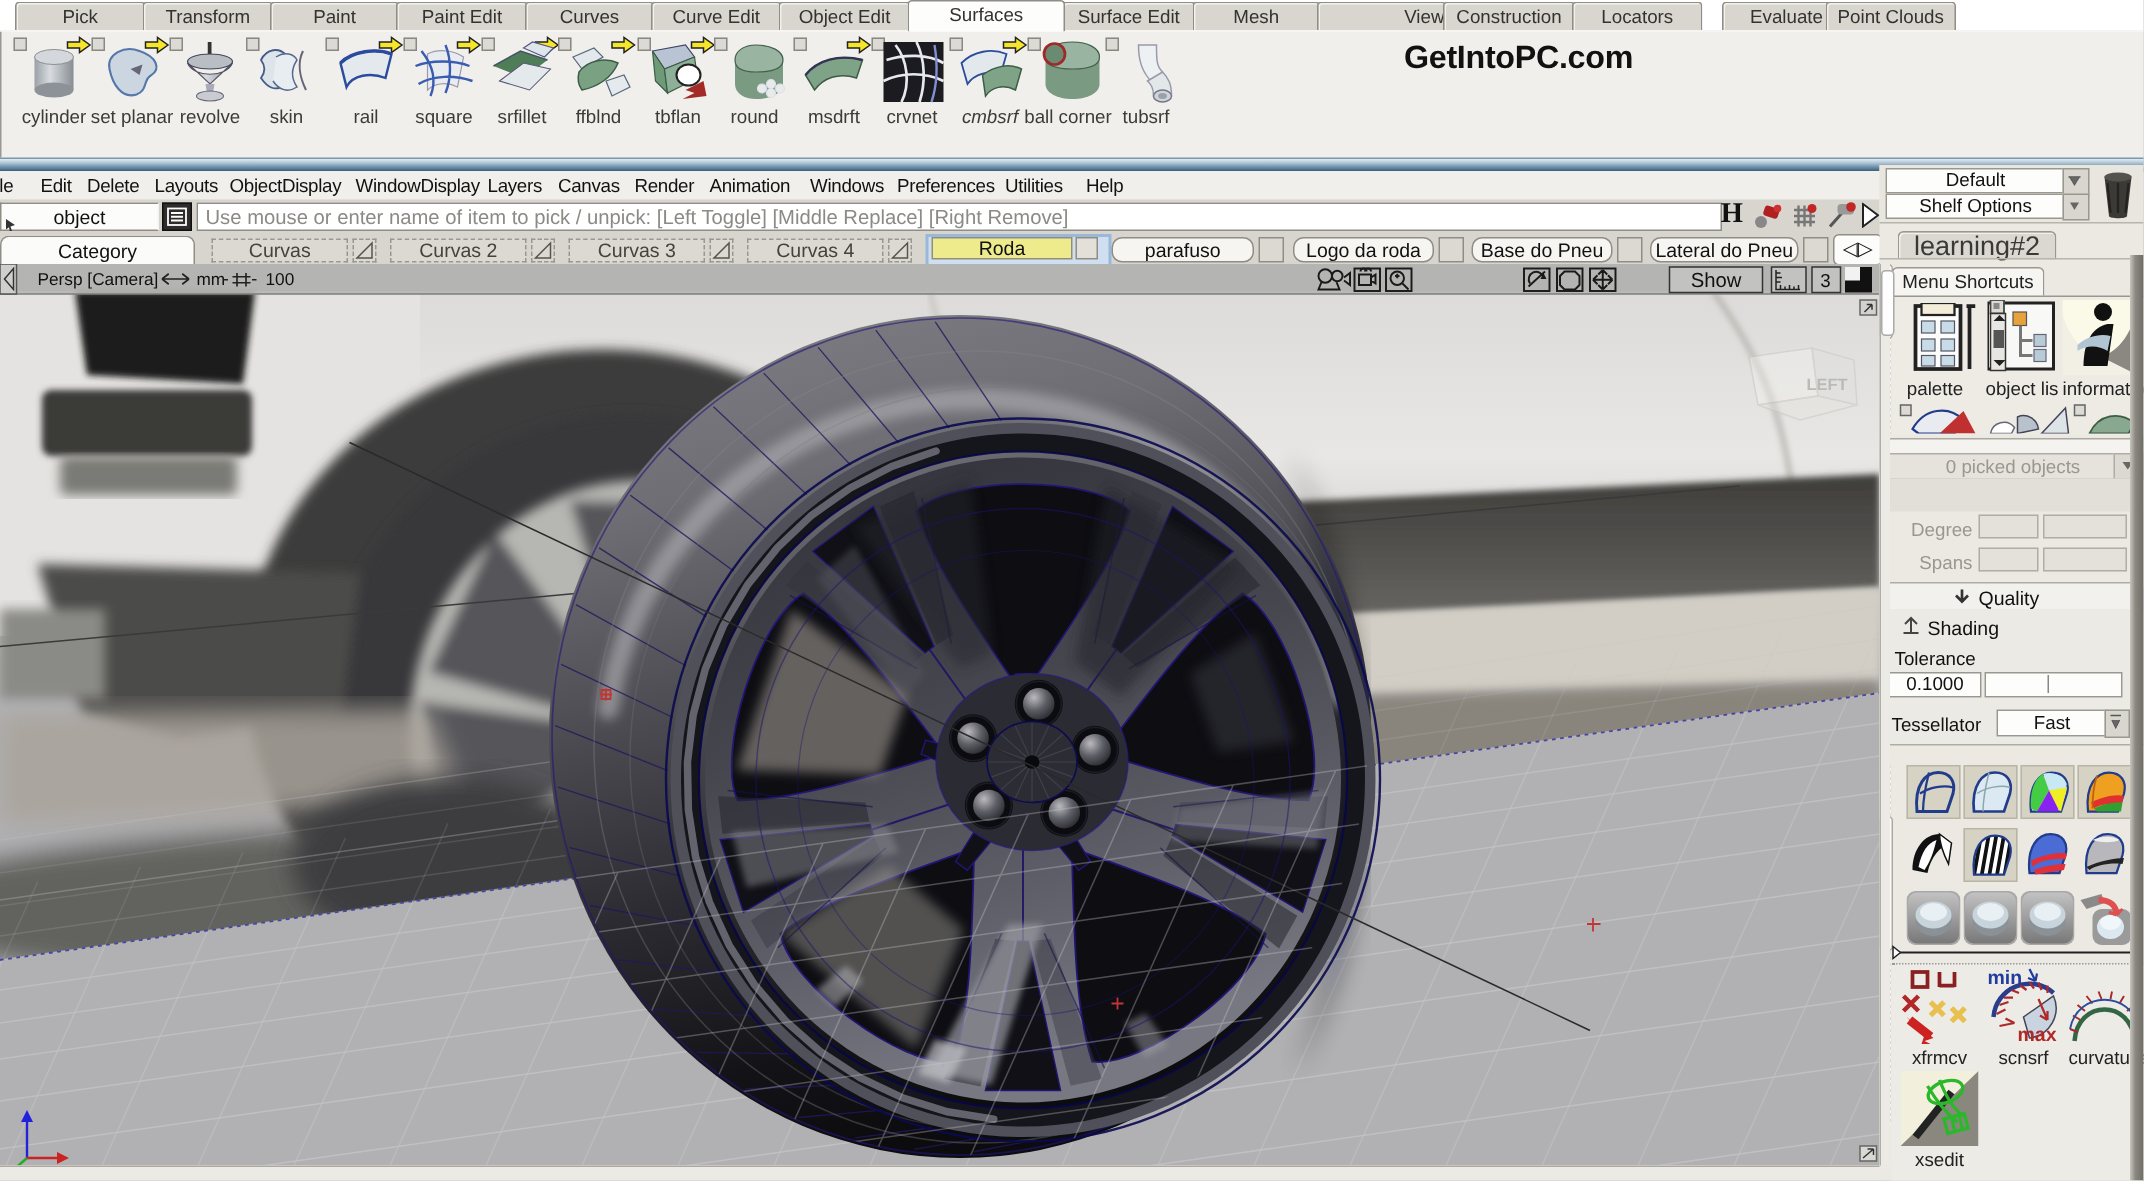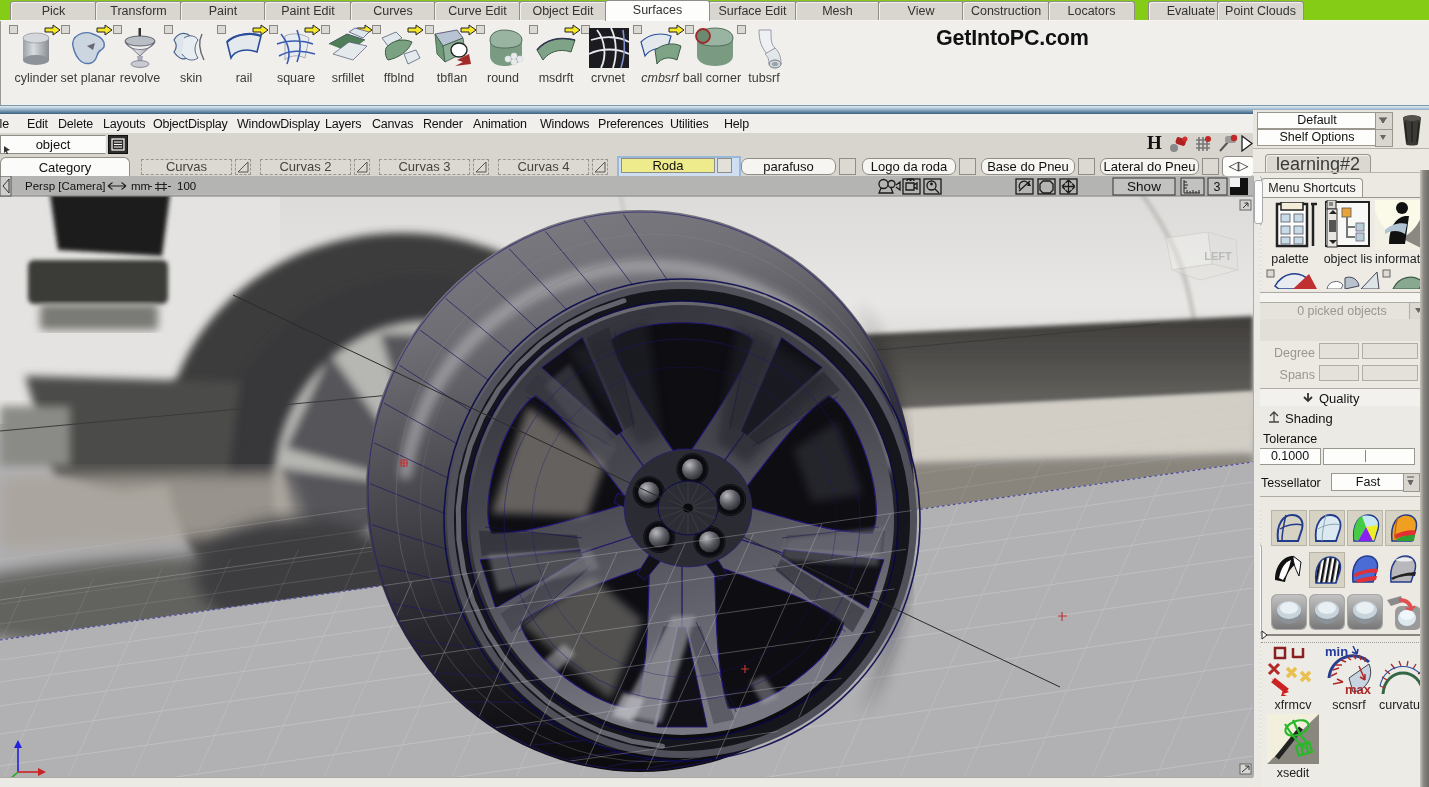--- a/index.html
+++ b/index.html
@@ -1,20 +1,20 @@
 <!DOCTYPE html>
 <html><head>
 <meta charset="utf-8">
 <style>
   html,body{margin:0;padding:0;}
   body{width:1429px;height:787px;overflow:hidden;font-family:"Liberation Sans",sans-serif;background:#ece9e2;position:relative;}
   .abs{position:absolute;}
   
   #shelf{left:0;top:0;width:1429px;height:105px;background:#f0efec;border-left:1px solid #9a9890;}
-  #tabrow{left:0;top:0;width:1429px;height:20px;background:#84cc16;border-bottom:1px solid #f5f4f1;}
+  #tabrow{left:0;top:0;width:1429px;height:20px;background:#ffffff;border-bottom:1px solid #f5f4f1;}
   .tab{position:absolute;top:1px;height:18px;background:#d9d6cf;border:1px solid #8f8d86;border-bottom:none;border-radius:3px 3px 0 0;font-size:12.5px;color:#33322f;text-align:center;line-height:18px;box-shadow:inset 1px 1px 0 #f2f1ee;}
   .tab.active{background:#fdfdfc;top:0;height:20px;z-index:3;box-shadow:inset 1px 1px 0 #fff;}
   .ticon{position:absolute;top:26px;width:46px;height:44px;}
   .tlabel{position:absolute;top:71px;height:14px;font-size:12.5px;color:#3c3b38;text-align:center;white-space:nowrap;}
   .mark{position:absolute;width:7px;height:7px;border:1px solid #8a8880;background:#dcdad4;}
   #giturl{left:936px;top:26px;width:160px;font-size:21.5px;font-weight:bold;color:#111;letter-spacing:-0.2px;white-space:nowrap;}
   #bluestrip{left:0;top:105px;width:1429px;height:8px;background:linear-gradient(180deg,#e2ecf2 0%,#b2c8d8 30%,#85a3bb 55%,#5a7d9a 80%,#3a5d7e 100%);border-top:1px solid #7c98ae;border-bottom:1px solid #243c52;}
   
   #menubar{left:0;top:114px;width:1429px;height:19px;background:#f0efec;}
   .mi{position:absolute;top:2.5px;font-size:12.5px;color:#111;white-space:nowrap;letter-spacing:-0.2px;}
@@ -136,21 +136,21 @@
     <div class="tab" style="left: 10px; width: 85px;">Pick</div>
     <div class="tab" style="left: 95px; width: 85px;">Transform</div>
     <div class="tab" style="left: 180px; width: 84px;">Paint</div>
     <div class="tab" style="left: 264px; width: 86px;">Paint Edit</div>
     <div class="tab" style="left: 350px; width: 84px;">Curves</div>
     <div class="tab" style="left: 434px; width: 85px;">Curve Edit</div>
     <div class="tab" style="left: 519px; width: 86px;">Object Edit</div>
     <div class="tab active" style="left: 605px; width: 103px;">Surfaces</div>
     <div class="tab" style="left: 708px; width: 87px;">Surface Edit</div>
     <div class="tab" style="left: 795px; width: 83px;">Mesh</div>
-    <div class="tab" style="left: 878px; width: 84px;">View</div>
+    <div class="tab" style="left: 878px; width: 84px; text-align: right;">View</div>
     <div class="tab" style="left: 962px; width: 86px;">Construction</div>
     <div class="tab" style="left: 1048px; width: 85px;">Locators</div>
     <div class="tab" style="left: 1148px; width: 84px;">Evaluate</div>
     <div class="tab" style="left: 1217px; width: 85px;">Point Clouds</div>
   </div>
 <div class="abs" id="giturl">GetIntoPC.com</div>
 <div class="abs" id="bluestrip"></div>
 <div class="abs" id="menubar">
     <div class="mi" style="left: -3px;">ile</div>
     <div class="mi" style="left: 27px;">Edit</div>
@@ -168,20 +168,21 @@
     <div class="mi" style="left: 724px;">Help</div>
   </div>
 <div class="abs" id="promptrow">
   <div class="abs" id="objfield">object<svg style="position:absolute;left:2px;top:9px;" width="10" height="10">
         <path d="M1 1 L7 5 L4 6 L5 9 L3.5 9 L3 6.5 L1 8 Z" fill="#333"></path>
       </svg></div>
   <div class="abs" id="menico"><svg width="18" height="17">
         <rect x="3" y="3" width="12" height="11" fill="none" stroke="#fff" stroke-width="1.2"></rect>
         <path d="M5 6 h8 M5 8.5 h8 M5 11 h8" stroke="#fff" stroke-width="1.2"></path>
       </svg></div>
+  <div class="abs" id="promptfield">Use mouse or enter name of item to pick / unpick: [Left Toggle] [Middle Replace] [Right Remove]</div>
   <div class="abs" id="prompticons"></div>
 <div class="abs" style="left:1146px;top:0px;width:17px;height:20px;font-family:'Liberation Serif',serif;font-weight:bold;font-size:19px;color:#111;text-align:center;line-height:20px;">H</div>
     <svg class="abs" style="left:1168px;top:2px;" width="22" height="18">
       <circle cx="6" cy="13" r="4" fill="#888"></circle>
       <rect x="8" y="3" width="10" height="7" rx="2" fill="#b02020" transform="rotate(18 13 6)"></rect>
       <circle cx="17" cy="4" r="2.5" fill="#d03030"></circle>
     </svg>
     <svg class="abs" style="left:1192px;top:2px;" width="22" height="18">
       <path d="M4 5 H18 M4 9 H18 M4 13 H18 M7 2 V16 M11 2 V16 M15 2 V16" stroke="#777" stroke-width="1.6"></path>
       <circle cx="16" cy="4" r="3" fill="#c02828"></circle>

